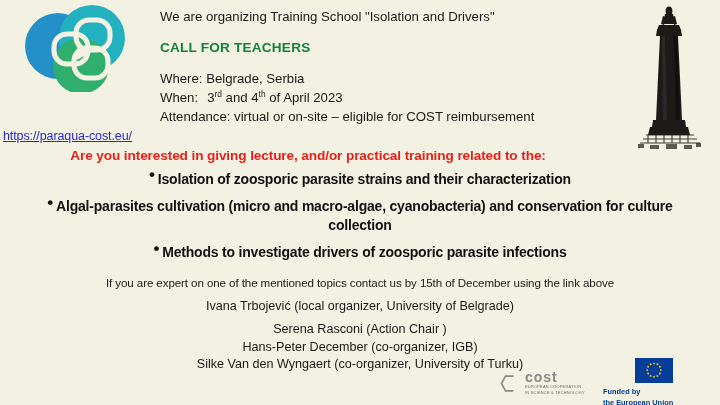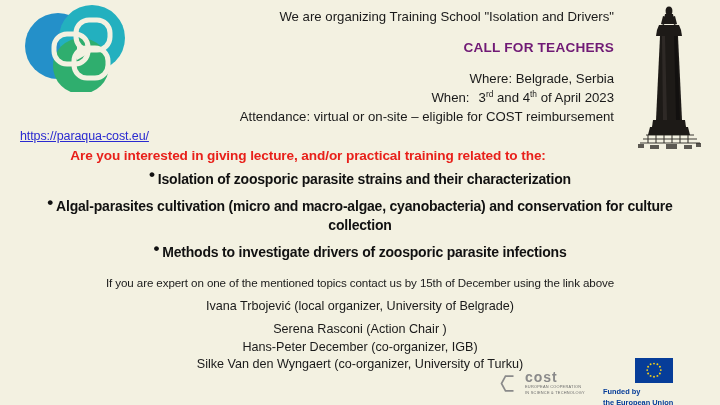--- a/index.html
+++ b/index.html
@@ -35,56 +35,56 @@
   }
   #paraqua-wordmark {
     position: absolute;
     left: 4px;
     top: 86px;
     width: 144px;
     height: 40px;
   }
   #paraqua-url {
     position: absolute;
-    left: 20px;
+    left: 3px;
     top: 127px;
     font-size: 12.5px;
     color: #2a2ad0;
     text-decoration: underline;
     letter-spacing: -0.1px;
     white-space: nowrap;
   }
 
   
   #monument {
     position: absolute;
     right: 8px;
     top: 2px;
     width: 86px;
     height: 150px;
   }
 
   
   #header-text {
     position: absolute;
-    left: 154px;
+    left: 160px;
     top: 8px;
     width: 460px;
-    text-align: right;
+    text-align: left;
   }
   .hdr-line {
     font-size: 13.2px;
     color: #1a1a1a;
     line-height: 1.35;
     white-space: nowrap;
   }
   #call-for-teachers {
     font-size: 13.6px;
     font-weight: bold;
-    color: #701a75;
+    color: #15803d;
     margin-top: 14px;
     margin-bottom: 14px;
     letter-spacing: 0.2px;
   }
   .detail-line {
     font-size: 13.2px;
     color: #1a1a1a;
     line-height: 1.45;
     white-space: nowrap;
   }

